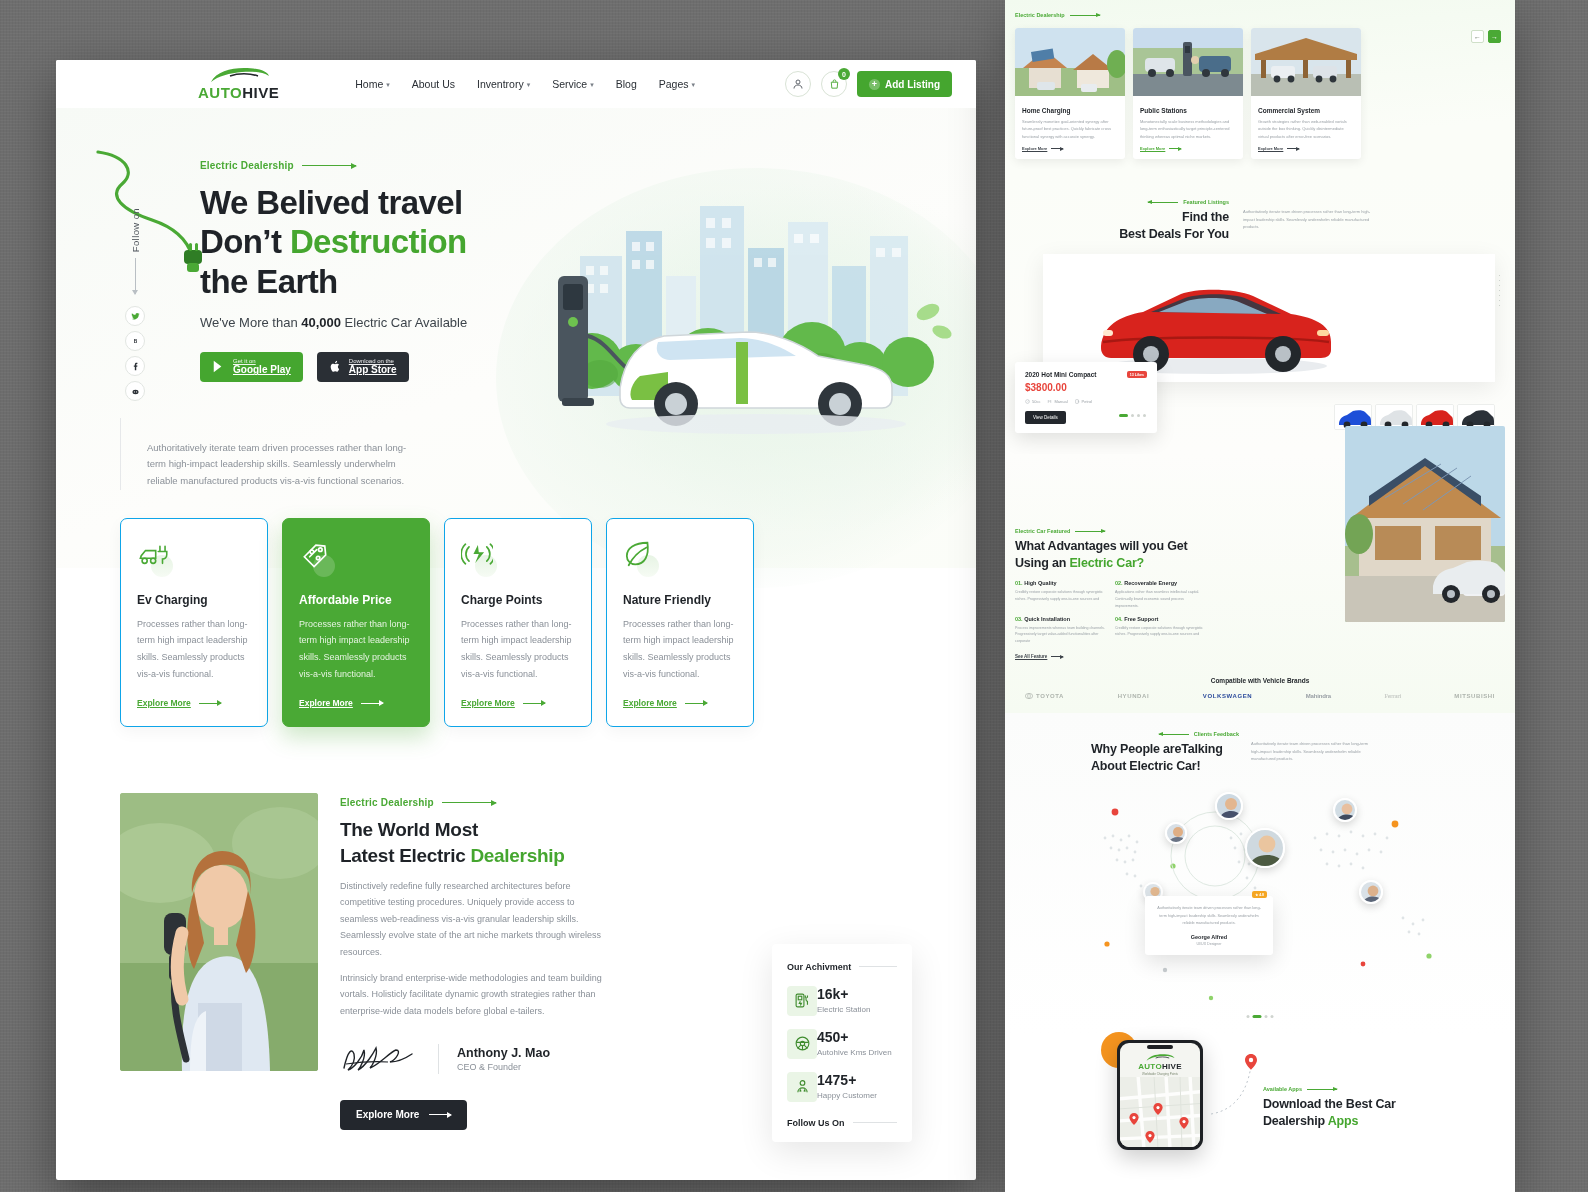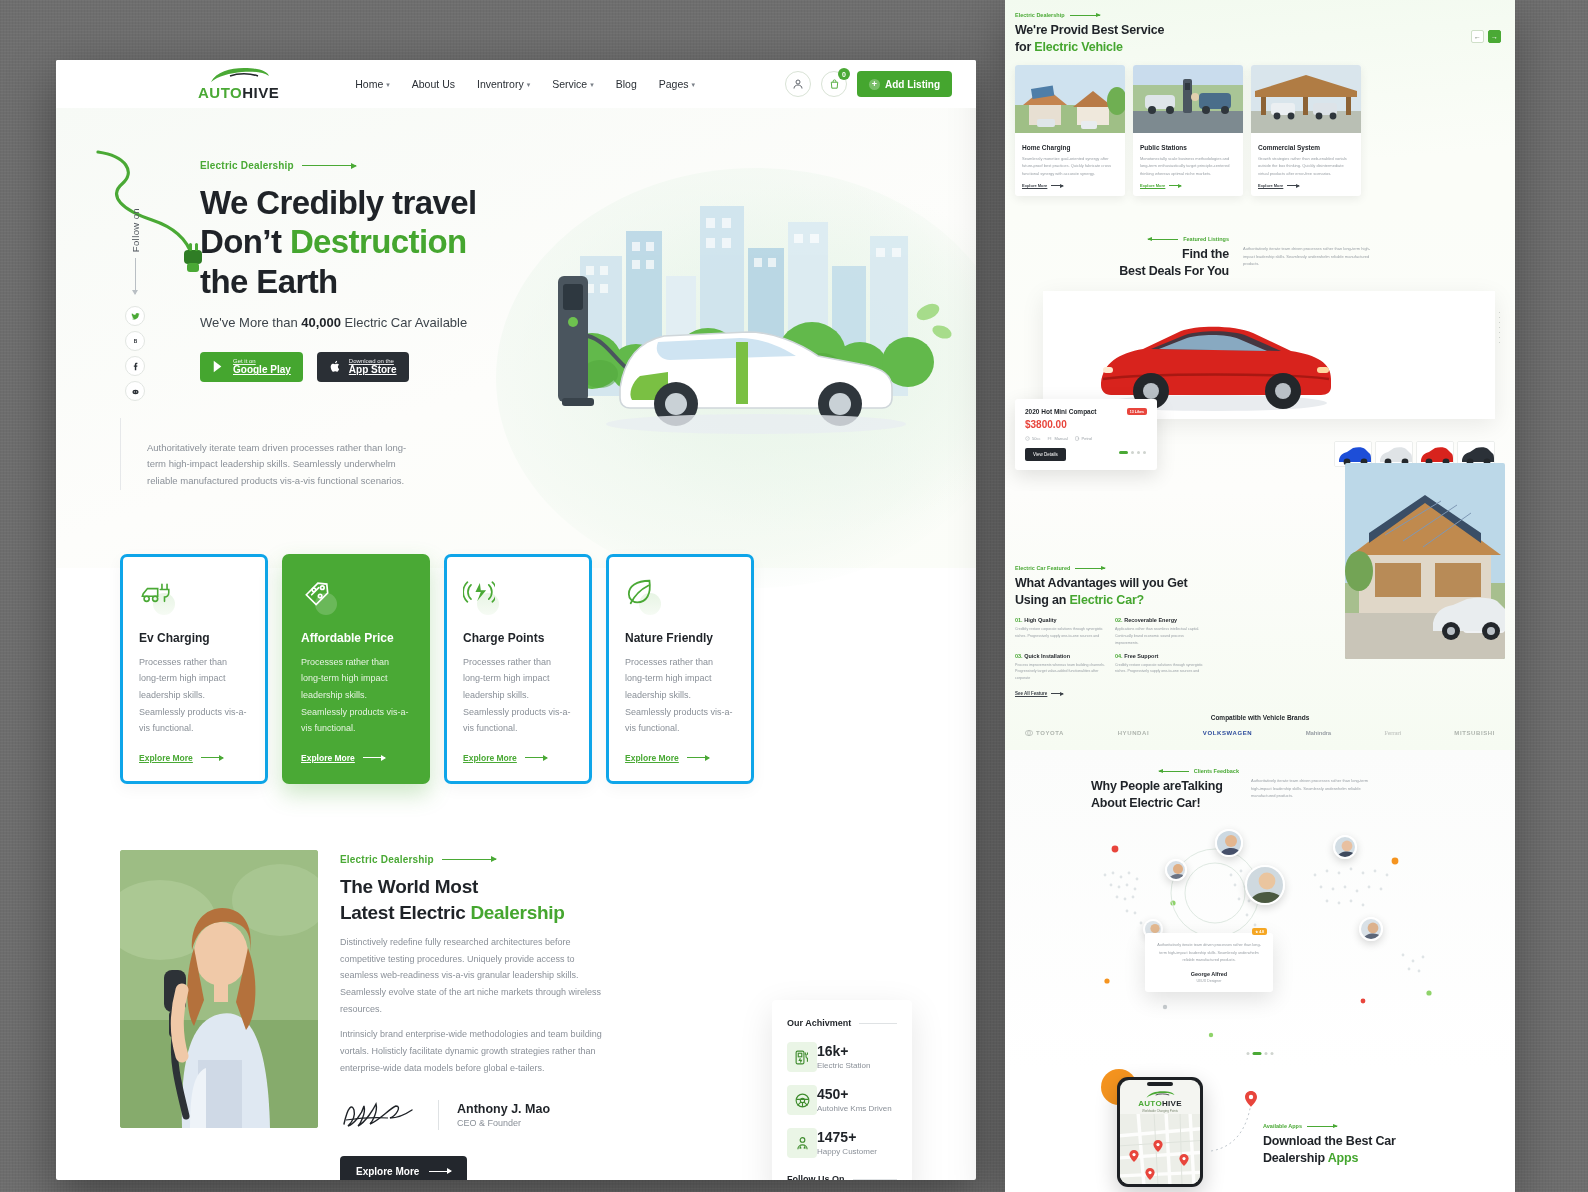--- a/index.html
+++ b/index.html
@@ -115,23 +115,22 @@
   .why{ position:relative; margin-top:36px; padding:0 64px; }
   .why-head{ display:flex; align-items:flex-start; gap:26px; }
   .why-left{ width:330px; text-align:right; }
   .why-left .eyebrow{ justify-content:flex-end; }
   .why-left h2{ font-size:23px; font-weight:800; color:#1f2328; line-height:1.25; margin-top:7px; letter-spacing:-.3px;}
   .why-divider{ width:1px; background:#e6e8ea; align-self:stretch; }
   .why-right{ width:262px; font-size:9.5px; line-height:1.75; color:#8a9098; padding-top:22px;}
 
   .cards{ display:flex; gap:14px; margin-top:28px; }
   .card{
-    width:148px; background:#fff; border:3px solid #0ea5e9; border-radius:7px; padding:20px 16px 18px;
+    width:148px; background:#fff; border:1px solid #0ea5e9; border-radius:7px; padding:20px 16px 18px;
     box-shadow:0 5px 16px rgba(0,0,0,.045);
-    margin-top:36px;
   }
   .card.active{ background:#4aa935; border-color:#4aa935; box-shadow:0 10px 22px rgba(74,169,53,.28); }
   .card-ico{ position:relative; width:38px; height:38px; margin-bottom:16px; }
   .card-ico .halo{
     position:absolute; right:2px; bottom:0; width:22px; height:22px; border-radius:50%;
     background:linear-gradient(180deg,#e7f4e4,#f6fbf4);
   }
   .card.active .card-ico .halo{ background:rgba(255,255,255,.18); }
   .card-ico svg{ position:relative; z-index:2; }
   .card h3{ font-size:12px; font-weight:700; color:#1f2328; margin-bottom:9px; }
@@ -389,21 +388,21 @@
           </svg>
         </div>
     </div>
 
     <div class="hero">
       <div class="eyebrow">
         <span>Electric Dealership</span>
           <span class="ln"></span>
       </div>
       <h1 class="hero-title">
-        <span>We Credibly travel</span><br>
+        <span>We Belived travel</span><br>
         <span>Don’t </span><span class="hl">Destruction</span><br>
         <span>the Earth</span>
       </h1>
       <div class="hero-sub">
         <span>We've More than </span><b>40,000</b><span> Electric Car Available</span>
       </div>
       <div class="store-row">
         <a class="store play" href="#">
           <svg width="14" height="15" viewBox="0 0 24 24">
               <path d="M3 2l13 10L3 22z" fill="#fff"></path>
@@ -675,21 +674,20 @@
     </div>
   </div>
 
   <div class="page-right">
 
     <div class="rp-sec1">
       <div class="rp-eyebrow">
           <span>Electric Dealership</span>
           <span class="ln"></span>
         </div>
-      <div class="rp-h2"><span>We're Provid Best Service</span><br><span>for </span><span class="hl">Electric Vehicle</span></div>
       <div class="arrows">
         <div class="arw">←</div>
         <div class="arw on">→</div>
       </div>
 
       <div class="svc-row">
         <div class="svc">
           <svg class="svc-img" width="110" height="68" viewBox="0 0 110 68">
             <rect width="110" height="68" fill="#cfe2ef"></rect>
               <rect y="40" width="110" height="28" fill="#9fbf86"></rect>

